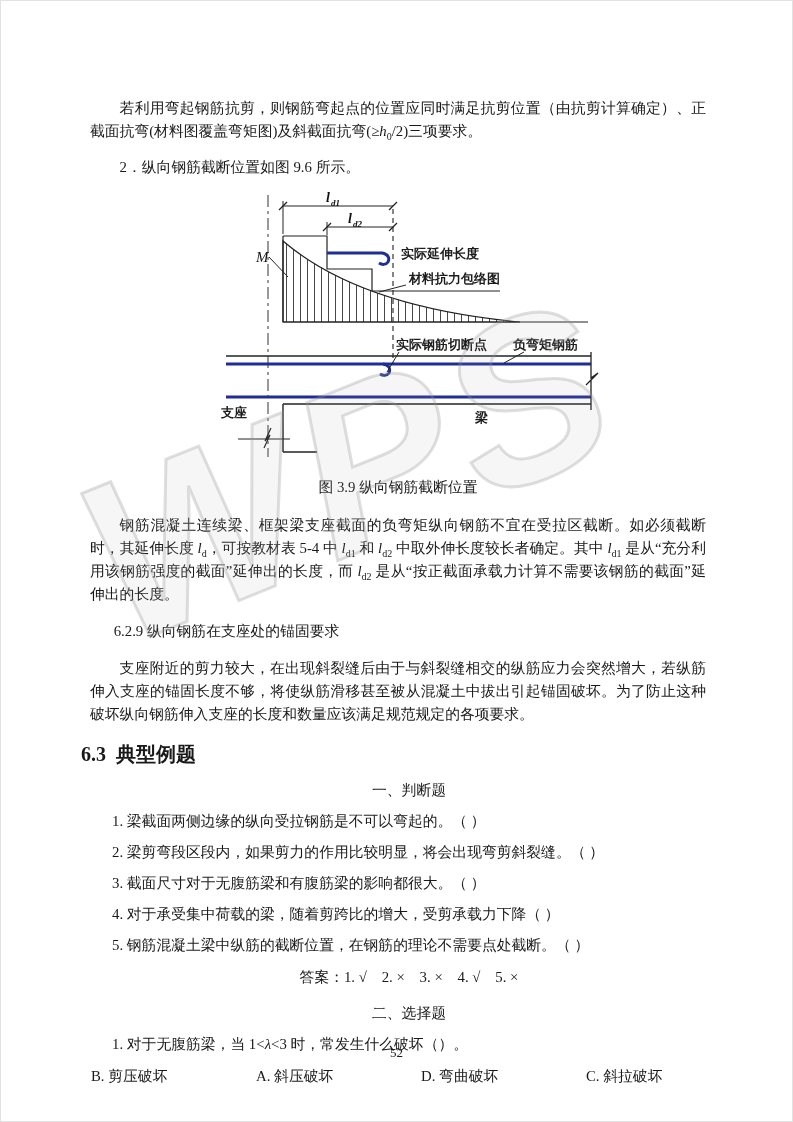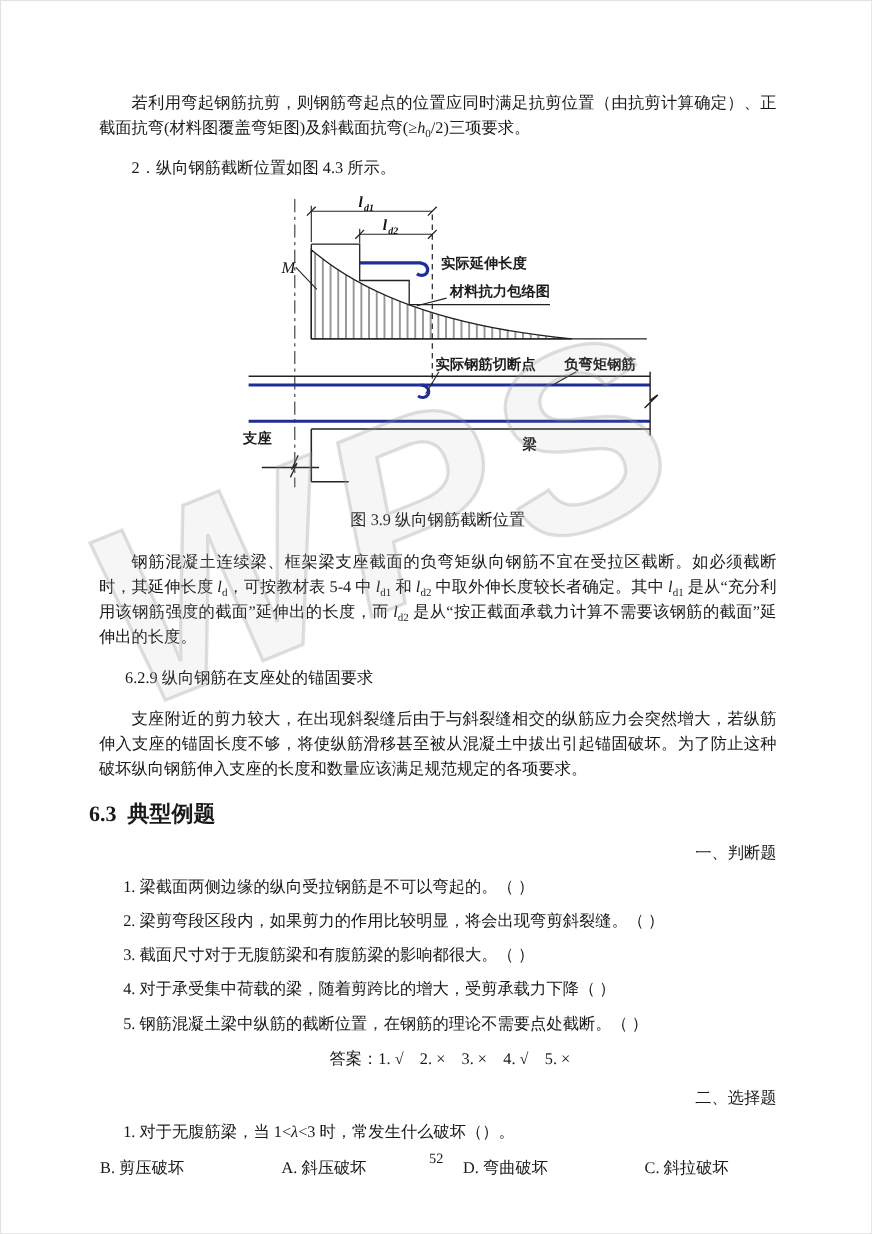--- a/index.html
+++ b/index.html
@@ -27,40 +27,40 @@
     transform:rotate(-22deg);
     transform-origin:50% 50%;
     color:rgba(170,170,170,0.10);
     -webkit-text-stroke:3px rgba(150,150,150,0.30);
     z-index:5;
     pointer-events:none;
     user-select:none;
   }
   .content{
     position:absolute;
-    left:89px; top:82px;
+    left:89px; top:96px;
     width:616px;
     font-size:14.8px;
     line-height:23px;
     text-align:justify;
     z-index:1;
   }
   .para{ margin:0; text-indent:2em; }
   .para + .para{ margin-top:13px; }
   sub{ font-size:10px; line-height:0; }
   .figure-wrap{ margin:10px 0 0 0; }
   .fig-svg{ display:block; margin-left:130px; }
   .fig-caption{ text-align:center; margin-top:15px; font-size:14.8px; }
   .h629{ margin:14px 0 0 0; text-indent:1.6em; }
   .h63{
     font-size:20px; font-weight:bold;
     margin:17px 0 0 -9px;
     text-align:left;
   }
-  .qtitle{ margin:13px 0 0 22px; text-align:right; }
+  .qtitle{ margin:13px 0 0 22px; text-align:center; }
   .qitem{ margin:8px 0 0 22px; text-align:left; }
   .answers{ margin:9px 0 0 22px; text-align:center; }
   .options{
     display:flex; margin:9px 0 0 1px; text-align:left;
   }
   .options .opt{ width:165px; flex:0 0 auto; }
   .page-number{
     position:absolute; top:1044px; left:0; width:100%;
     text-align:center; font-size:13px; z-index:1;
   }
@@ -75,21 +75,21 @@
 <body>
 
 <div class="page">
 
   <div class="watermark">WPS</div>
 
   <div class="content">
 
     <p class="para">若利用弯起钢筋抗剪，则钢筋弯起点的位置应同时满足抗剪位置（由抗剪计算确定）、正截面抗弯(材料图覆盖弯矩图)及斜截面抗弯(≥<i>h</i><sub>0</sub>/2)三项要求。</p>
 
-    <p class="para">2．纵向钢筋截断位置如图 4.3 所示。</p>
+    <p class="para">2．纵向钢筋截断位置如图 9.6 所示。</p>
 
     <div class="figure-wrap">
       <svg class="fig-svg" width="400" height="272" viewBox="0 0 400 272" xmlns="http://www.w3.org/2000/svg">
         <defs>
           <pattern id="hatch" width="7" height="7" patternUnits="userSpaceOnUse">
             <line x1="3.5" y1="0" x2="3.5" y2="7" stroke="#333" stroke-width="0.9"></line>
           </pattern>
         </defs>
 
         <line x1="48" y1="6" x2="48" y2="268" stroke="#333" stroke-width="1" stroke-dasharray="12 4 3 4"></line>

